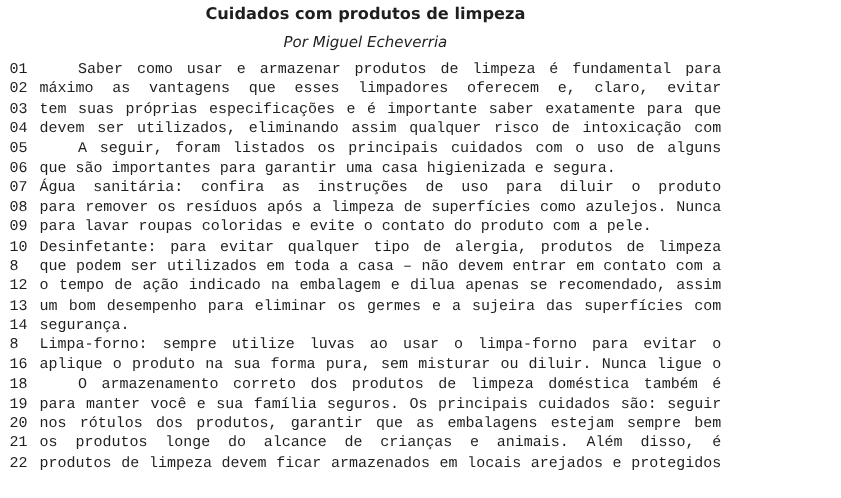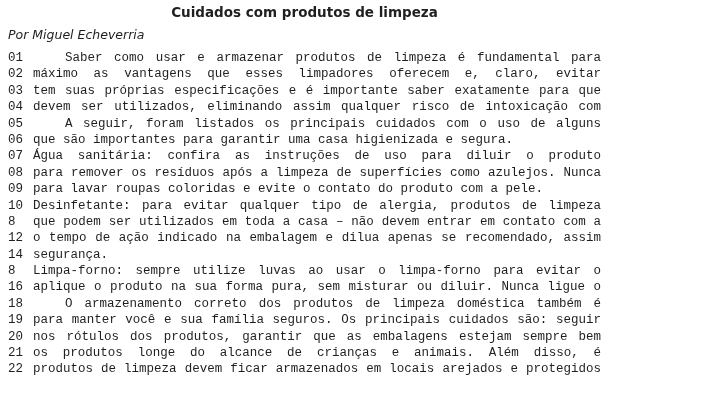--- a/index.html
+++ b/index.html
@@ -14,21 +14,21 @@
     width: 609px; height: 415px;
     padding: 4px 8px 0 8px;
   }
   .title {
     text-align: center;
     font-weight: bold;
     font-size: 13.5px;
     line-height: 17px;
   }
   .byline {
-    text-align: left;
+    text-align: center;
     font-style: italic;
     font-size: 12.5px;
     line-height: 16px;
     margin-top: 6px;
   }
   .text-body { margin-top: 7px; }
   .line {
     display: flex;
     font-size: 12.5px;
     line-height: 16.4px;
@@ -104,20 +104,24 @@
   </div>
       <div class="line">
     <span class="line-num">8</span>
     <span class="line-text just">que podem ser utilizados em toda a casa – não devem entrar em contato com a pele. Respeite</span>
   </div>
       <div class="line">
     <span class="line-num">12</span>
     <span class="line-text just">o tempo de ação indicado na embalagem e dilua apenas se recomendado, assim o produto terá</span>
   </div>
       <div class="line">
+    <span class="line-num">13</span>
+    <span class="line-text just">um bom desempenho para eliminar os germes e a sujeira das superfícies com praticidade e</span>
+  </div>
+      <div class="line">
     <span class="line-num">14</span>
     <span class="line-text">segurança.</span>
   </div>
       <div class="line">
     <span class="line-num">8</span>
     <span class="line-text just">Limpa-forno: sempre utilize luvas ao usar o limpa-forno para evitar o contato com a pele e</span>
   </div>
       <div class="line">
     <span class="line-num">16</span>
     <span class="line-text just">aplique o produto na sua forma pura, sem misturar ou diluir. Nunca ligue o forno enquanto</span>

